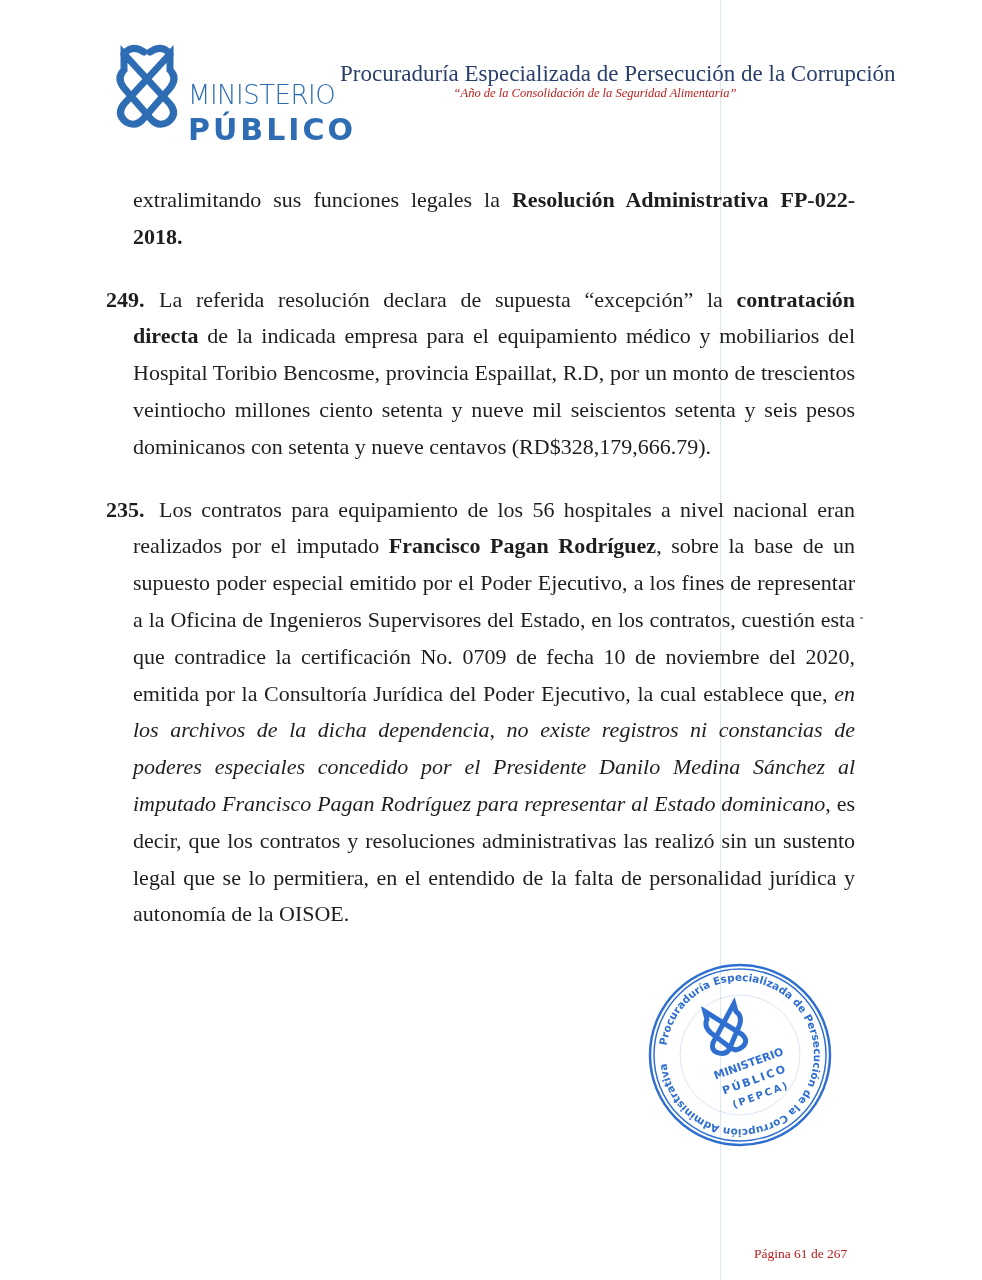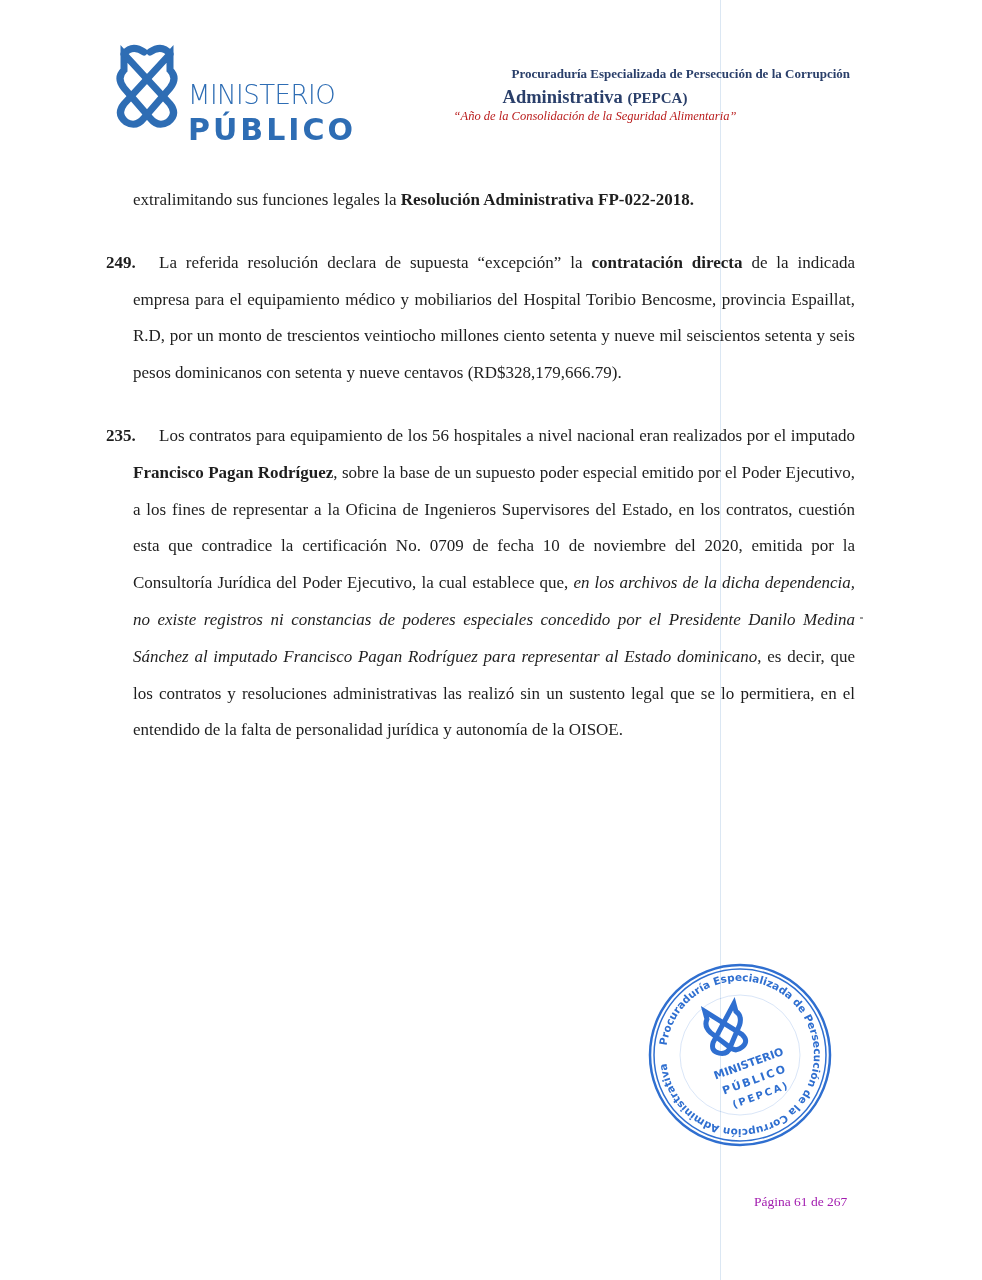--- a/index.html
+++ b/index.html
@@ -5,33 +5,33 @@
     html, body { margin: 0; padding: 0; }
     body {
       width: 982px; height: 1280px; background: #ffffff; position: relative; overflow: hidden;
       font-family: "Liberation Serif", "DejaVu Serif", serif; color: #1e1e1e;
     }
     .logo { position: absolute; left: 112px; top: 40px; width: 210px; height: 100px; }
     .logo svg.mark { position: absolute; left: 0; top: 0; }
     .logo .w1 { position: absolute; left: 76px; top: 40px; font-family: "DejaVu Sans", sans-serif; font-size: 26px; color: #2e6db4; letter-spacing: -0.5px; font-weight: 300; }
     .logo .w2 { position: absolute; left: 76px; top: 72px; font-family: "DejaVu Sans", sans-serif; font-size: 30px; color: #2e6db4; font-weight: bold; letter-spacing: 3px; }
     .hdr { position: absolute; left: 340px; top: 62px; width: 510px; text-align: center; color: #2a3f6a; }
-    .hdr .l1 { font-size: 13px; font-weight: bold; line-height: 24px; white-space: nowrap; text-align: right; }
+    .hdr .l1 { font-size: 23px; font-weight: normal; line-height: 24px; white-space: nowrap; text-align: right; }
     .hdr .l2 { font-size: 18.5px; font-weight: bold; line-height: 22px; }
     .hdr .l2 .sc { font-size: 15px; }
     .hdr .l3 { font-size: 12.5px; font-style: italic; color: #b91c1c; margin-top: 0; }
-    .body { position: absolute; left: 133px; top: 182px; width: 722px; font-size: 17px; line-height: 36.8px; text-align: justify; font-family: Liberation Serif, serif; }
+    .body { position: absolute; left: 133px; top: 182px; width: 722px; font-size: 22px; line-height: 36.8px; text-align: justify; font-family: Liberation Serif, serif; }
     .para { position: relative; margin: 0 0 26px 0; }
     .num { position: absolute; left: -27px; font-weight: bold; }
     .first-line { text-indent: 26px; }
     p { margin: 0; }
     b { font-weight: bold; }
     .fold { position: absolute; left: 720px; top: 0; width: 1px; height: 1280px; background: #dbe7f3; }
     .stamp { position: absolute; left: 646px; top: 963px; width: 188px; height: 185px; }
-    .page-num { position: absolute; left: 754px; top: 1194px; font-size: 13.5px; color: #a21caf; }
+    .page-num { position: absolute; left: 754px; top: 1246px; font-size: 13.5px; color: #b91c1c; }
     .dot { position: absolute; left: 860px; top: 617px; width: 3px; height: 2px; background:#999; }
   </style>
 </head>
 <body>
 
 <div class="fold"></div>
 <div class="dot"></div>
 
 <div class="logo">
   <svg class="mark" width="70" height="90" viewBox="0 0 70 90">
@@ -41,24 +41,20 @@
       <path d="M12 14 Q20 4 32 12"></path>
       <path d="M58 14 Q50 4 38 12"></path>
     </g>
   </svg>
   <div class="w1">MINISTERIO</div>
   <div class="w2">PÚBLICO</div>
 </div>
 
 <div class="hdr">
   <div class="l1">Procuraduría Especializada de Persecución de la Corrupción</div>
-  <div class="l2">
-    <span>Administrativa</span>
-    <span class="sc">(PEPCA)</span>
-  </div>
   <div class="l3">“Año de la Consolidación de la Seguridad Alimentaria”</div>
 </div>
 
 <div class="body">
   <div class="para">
     <p><span>extralimitando sus funciones legales la </span><b>Resolución Administrativa FP-022-2018.</b></p>
   </div>
 
   <div class="para">
     <span class="num">249.</span>

